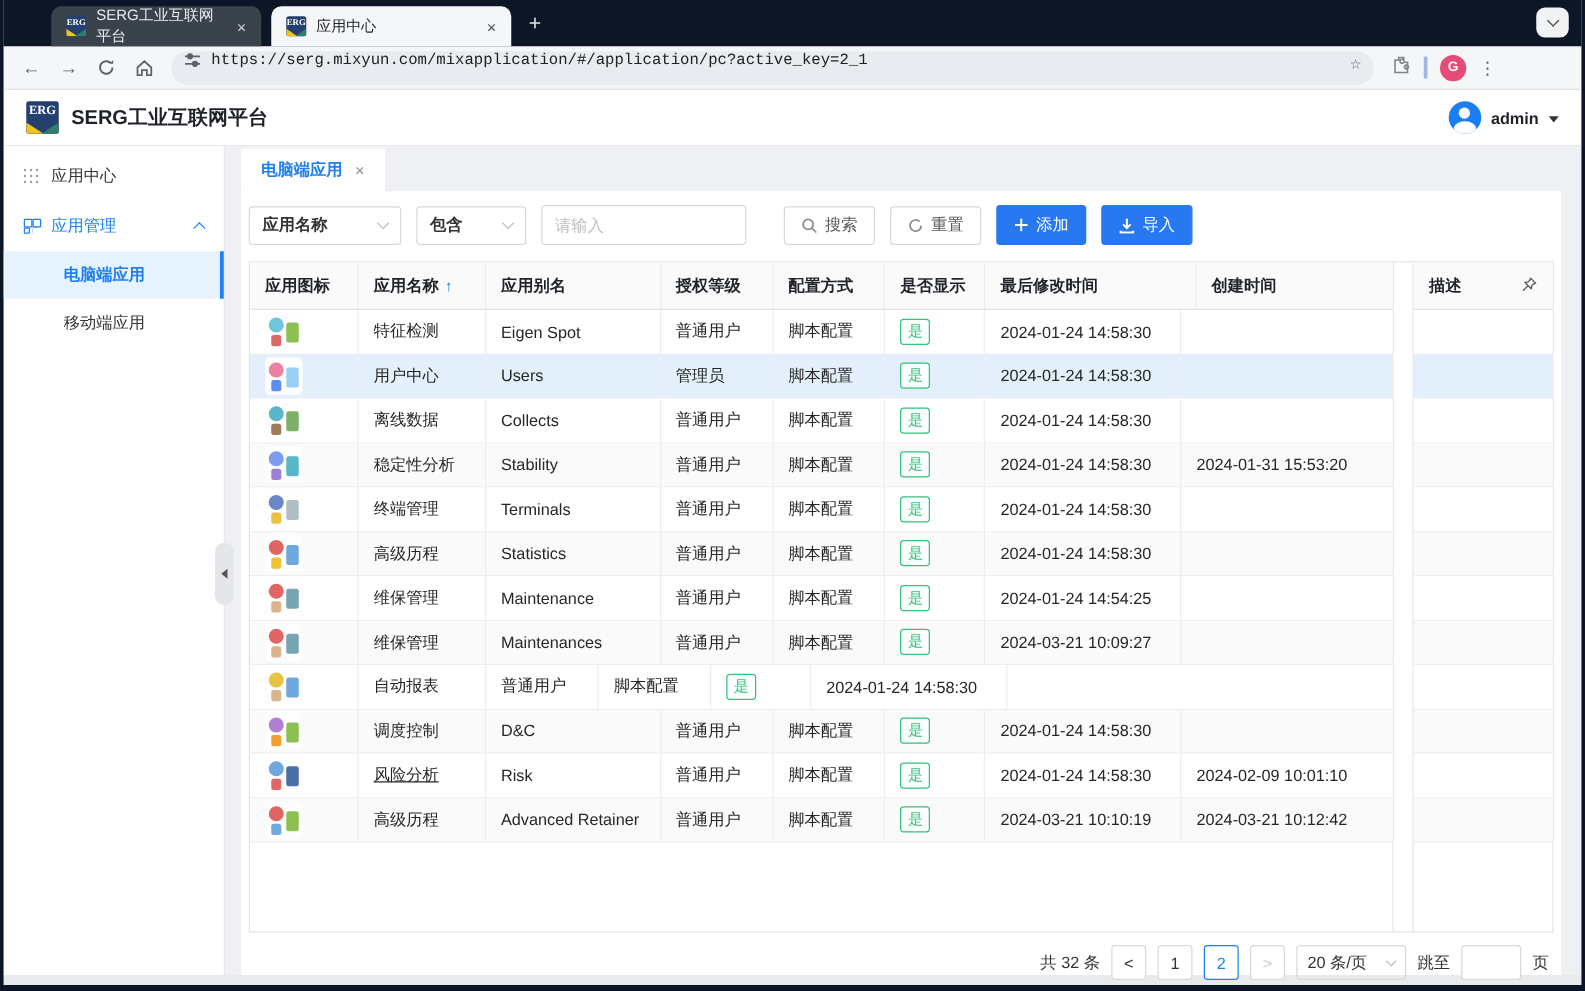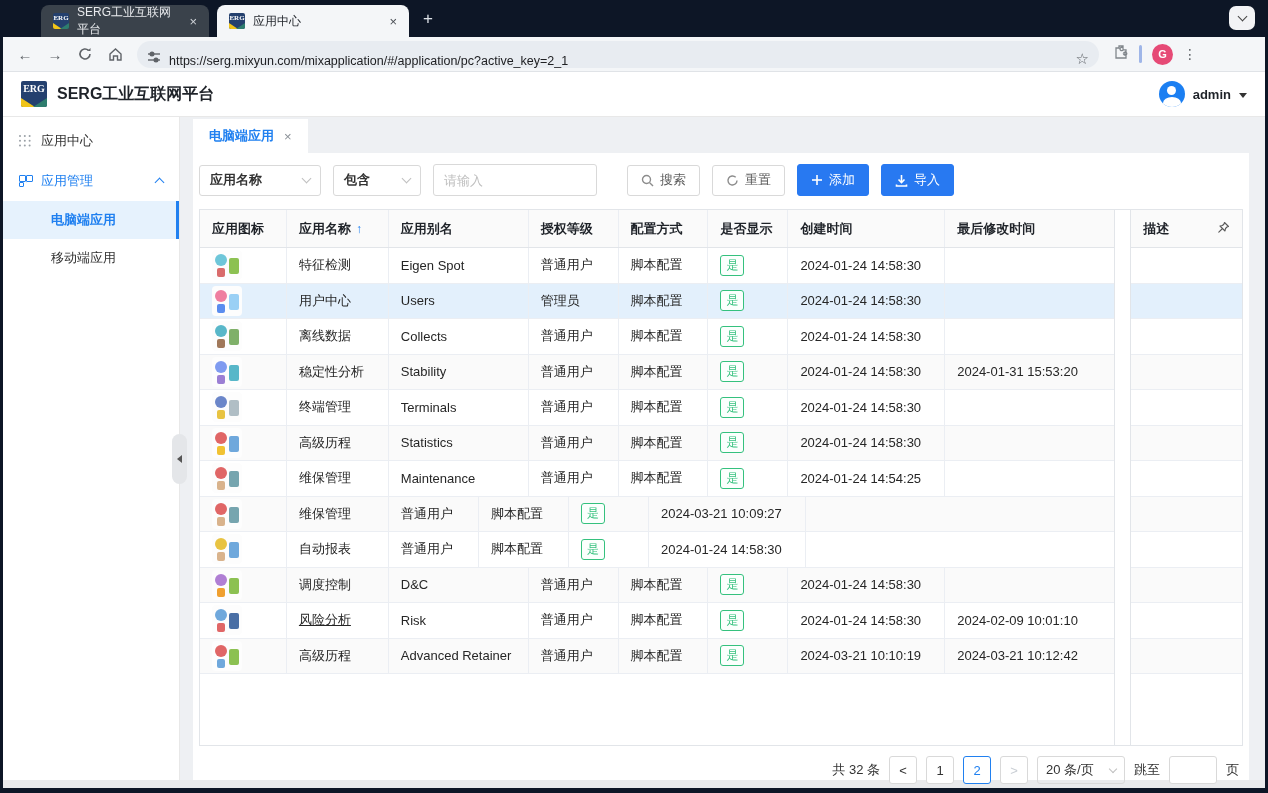--- a/index.html
+++ b/index.html
@@ -25,22 +25,22 @@
   
   .fav { width:16px; height:16px; position:relative; background:#24406e; border-radius:2px; overflow:hidden; flex:0 0 auto; }
   .fav b { position:absolute; top:1px; left:0; right:0; text-align:center; color:#fff; font-size:7px;
            font-family:"Liberation Serif","DejaVu Serif",serif; }
   .fav::before { content:""; position:absolute; bottom:0; left:0; border-left:9px solid #f0c419; border-top:6px solid transparent; }
   .fav::after  { content:""; position:absolute; bottom:0; right:0; border-right:9px solid #2e7d6e; border-top:6px solid transparent; }
 
   
   .toolbar { height:35px; background:#f4f6f8; border-bottom:1px solid #e0e3e7; display:flex; align-items:center; padding:0 10px; gap:6px; flex:0 0 auto; }
   .navic { width:24px; height:24px; display:flex; align-items:center; justify-content:center; color:#5f6368; font-size:15px; }
-  .omnibox { flex:1; max-width:962px; height:27px; background:#e8ecf1; border-radius:14px; display:flex; align-items:flex-end;
-             padding:0 10px; gap:8px; margin-left:4px; }
+  .omnibox { flex:1; max-width:962px; height:27px; background:#e8ecf1; border-radius:14px; display:flex; align-items:flex-start;
+             padding:0 10px; gap:8px; margin-left:4px;font-family:Liberation Mono, monospace; }
   .urltext { font-size:12.5px; color:#202124; white-space:nowrap; overflow:hidden; }
   .omni-star { margin-left:auto; color:#5f6368; font-size:15px; }
   .tbright { display:flex; align-items:center; gap:10px; margin-left:8px; }
   .vbar { width:3px; height:18px; background:#9fb6e8; border-radius:2px; }
   .gavatar { width:21px; height:21px; border-radius:50%; background:#e64a76; color:#fff; font-size:11px; font-weight:bold;
              display:flex; align-items:center; justify-content:center; }
   .kebab { color:#5f6368; font-size:14px; letter-spacing:0; }
 
   
   .appheader { height:45px; background:#fff; border-bottom:1px solid #e8e8e8; display:flex; align-items:center; padding:0 18px; flex:0 0 auto; }
@@ -307,22 +307,22 @@
 
         <div class="tablewrap">
           <div class="tmain">
             <div class="throw" id="thead-row">
                 <div class="th" style="width: 87px;">应用图标</div>
                 <div class="th" style="width: 102px;">应用名称<span class="sortarrow">↑</span></div>
                 <div class="th" style="width: 140px;">应用别名</div>
                 <div class="th" style="width: 90px;">授权等级</div>
                 <div class="th" style="width: 90px;">配置方式</div>
                 <div class="th" style="width: 80px;">是否显示</div>
+                <div class="th" style="width: 169px;">最后修改时间</div>
                 <div class="th" style="width: 157px;">创建时间</div>
-                <div class="th" style="width: 169px;">最后修改时间</div>
               </div>
             <div id="tbody">
                 <div class="tr">
                   <div class="td" style="width: 87px;">
                     <span class="appic">
                       <i class="s1" style="background: rgb(110, 198, 217);"></i>
                       <i class="s2" style="background: rgb(217, 107, 107);"></i>
                       <i class="s3" style="background: rgb(140, 193, 82);"></i>
                     </span>
                   </div>
@@ -446,20 +446,21 @@
                 </div>
                 <div class="tr even">
                   <div class="td" style="width: 87px;">
                     <span class="appic">
                       <i class="s1" style="background: rgb(224, 102, 102);"></i>
                       <i class="s2" style="background: rgb(217, 179, 140);"></i>
                       <i class="s3" style="background: rgb(118, 165, 175);"></i>
                     </span>
                   </div>
                   <div class="td" style="width: 102px;">维保管理</div>
+                  <div class="td" style="width: 140px;">Maintenances</div>
                   <div class="td" style="width: 90px;">普通用户</div>
                   <div class="td" style="width: 90px;">脚本配置</div>
                   <div class="td" style="width: 80px;">
                     <span class="badge">是</span>
                   </div>
                   <div class="td" style="width: 157px;">2024-03-21 10:09:27</div>
                   <div class="td" style="width: 169px;"></div>
                 </div>
                 <div class="tr">
                   <div class="td" style="width: 87px;">

